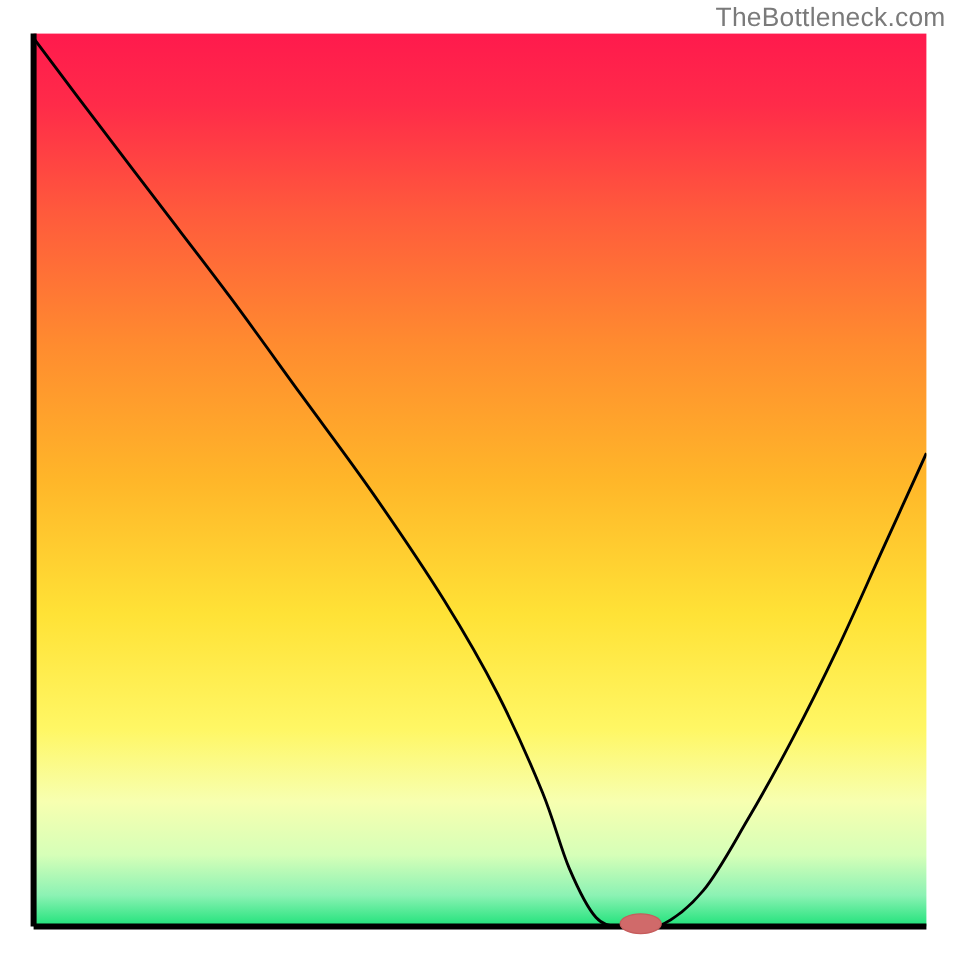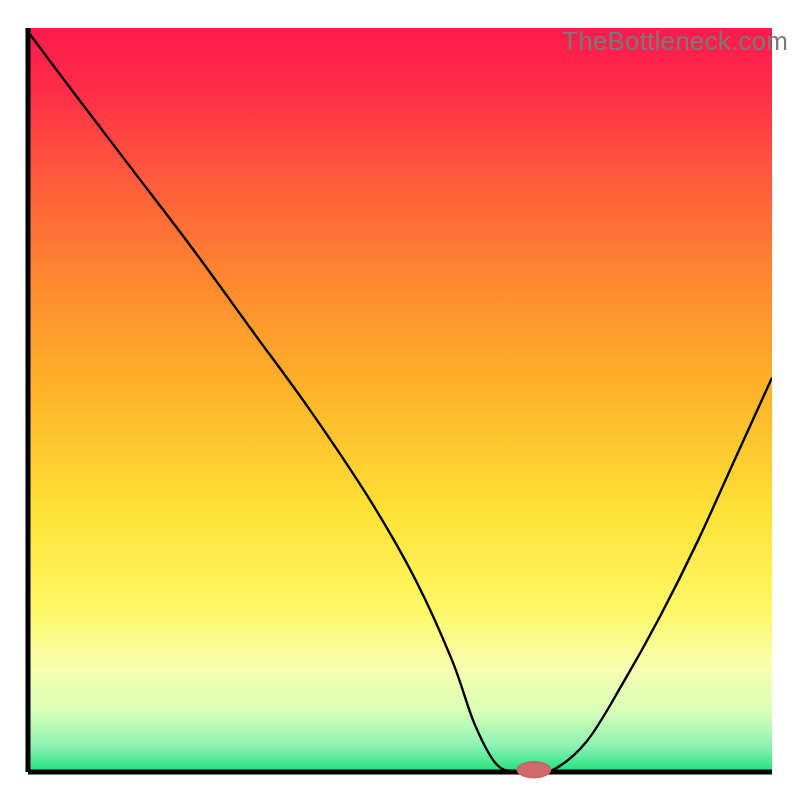--- a/index.html
+++ b/index.html
@@ -13,25 +13,24 @@
   .container {
     position: relative;
     width: 800px;
     height: 800px;
   }
   .watermark {
     position: absolute;
     top: 2px;
     right: 12px;
     color: #7a7a7a;
-    font-size: 26px;
+    font-size: 22px;
     font-weight: 500;
     letter-spacing: 0.2px;
     z-index: 5;
-    margin-top: 24px;
   }
   svg {
     position: absolute;
     top: 0;
     left: 0;
   }
 </style>
 </head>
 <body>
 <div class="container">

